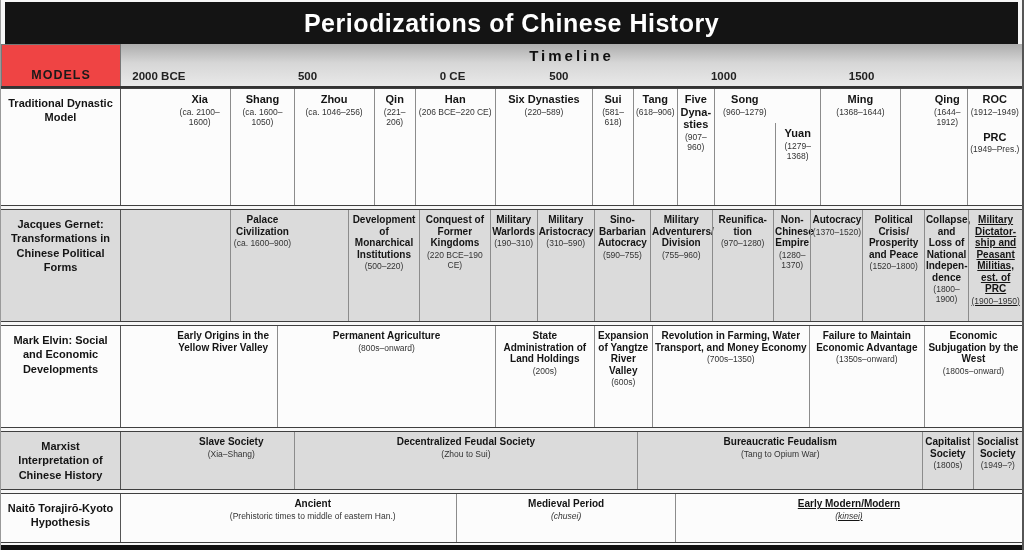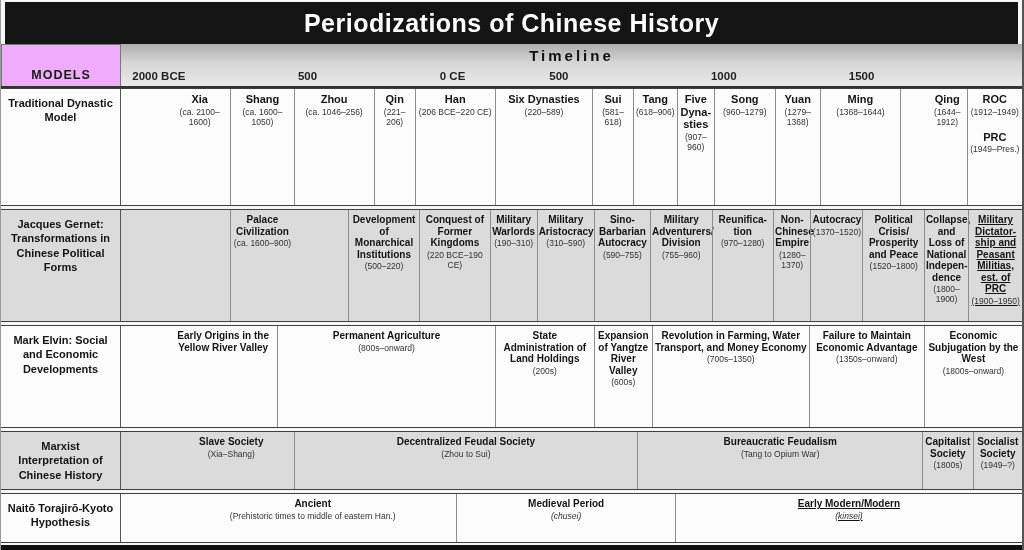--- a/index.html
+++ b/index.html
@@ -10,21 +10,21 @@
     background: #f7f7f7; overflow: hidden;
     border-left: 1px solid #9a9a9a; border-right: 2px solid #555;
   }
   .titlebar {
     margin: 2px 4px 0 4px; height: 42px; background: #141414;
     color: #fff; font-weight: bold; font-size: 25px; line-height: 42px;
     text-align: center; letter-spacing: .5px;
   }
   .header { display: flex; height: 44px; border-bottom: 2px solid #333; }
   .models {
-    width: 120px; background: #f0abfc; border: 1px solid #777; border-bottom: none;
+    width: 120px; background: #ef4444; border: 1px solid #777; border-bottom: none;
     display: flex; align-items: flex-end; justify-content: center;
     font-weight: bold; font-size: 12.5px; letter-spacing: 1px;
     padding-bottom: 4px; color: #1a1a1a;
   }
   .tband { flex: 1; position: relative; background: linear-gradient(180deg,#adadad 0%,#d6d6d6 45%,#e9e9e9 100%); }
   .tlabel { text-align: center; font-weight: bold; font-size: 15px; letter-spacing: 3px; padding-top: 3px; color: #101010; }
   .tick { position: absolute; bottom: 4px; transform: translateX(-50%); font-weight: bold; font-size: 11.5px; color: #222; white-space: nowrap; }
   .row { display: flex; border-top: 1px solid #3f3f3f; border-bottom: 1px solid #3f3f3f; margin-bottom: 3px; background: #fcfcfc; gap: 48px; }
   .row.shaded { background: #dbdbdb; }
   .rlabel {
@@ -99,21 +99,21 @@
             <div class="cs">(618–906)</div>
           </div>
           <div class="cell" style="left: 59.5%; width: 4.4%;">
             <div class="ct">Five Dyna­sties</div>
             <div class="cs">(907–​960)</div>
           </div>
           <div class="cell" style="left: 63.9%; width: 7.1%;">
             <div class="ct">Song</div>
             <div class="cs">(960–1279)</div>
           </div>
-          <div class="cell" style="left: 71%; width: 5.3%;">
+          <div class="cell" style="left: 71%; width: 5.3%; margin-top: 34px;">
             <div class="ct">Yuan</div>
             <div class="cs">(1279–​1368)</div>
           </div>
           <div class="cell" style="left: 76.3%; width: 9.4%;">
             <div class="ct">Ming</div>
             <div class="cs">(1368–1644)</div>
           </div>
           <div class="cell" style="left: 85.7%; width: 7.8%; padding-left: 28px;">
             <div class="ct">Qing</div>
             <div class="cs">(1644–1912)</div>

